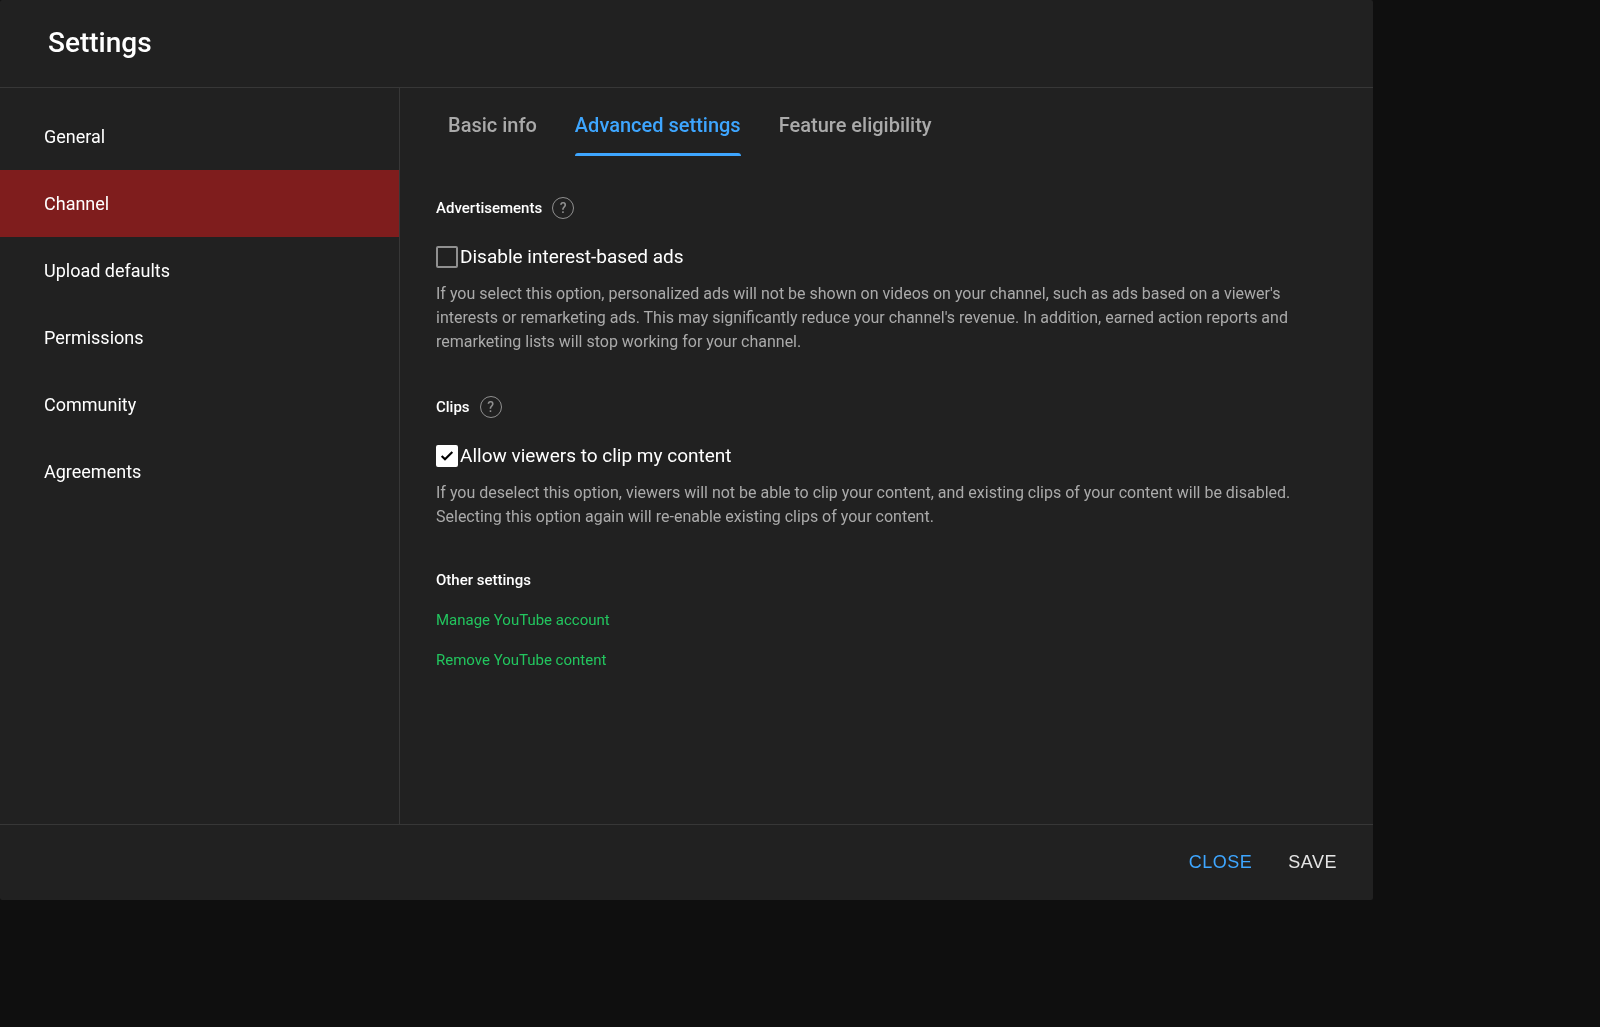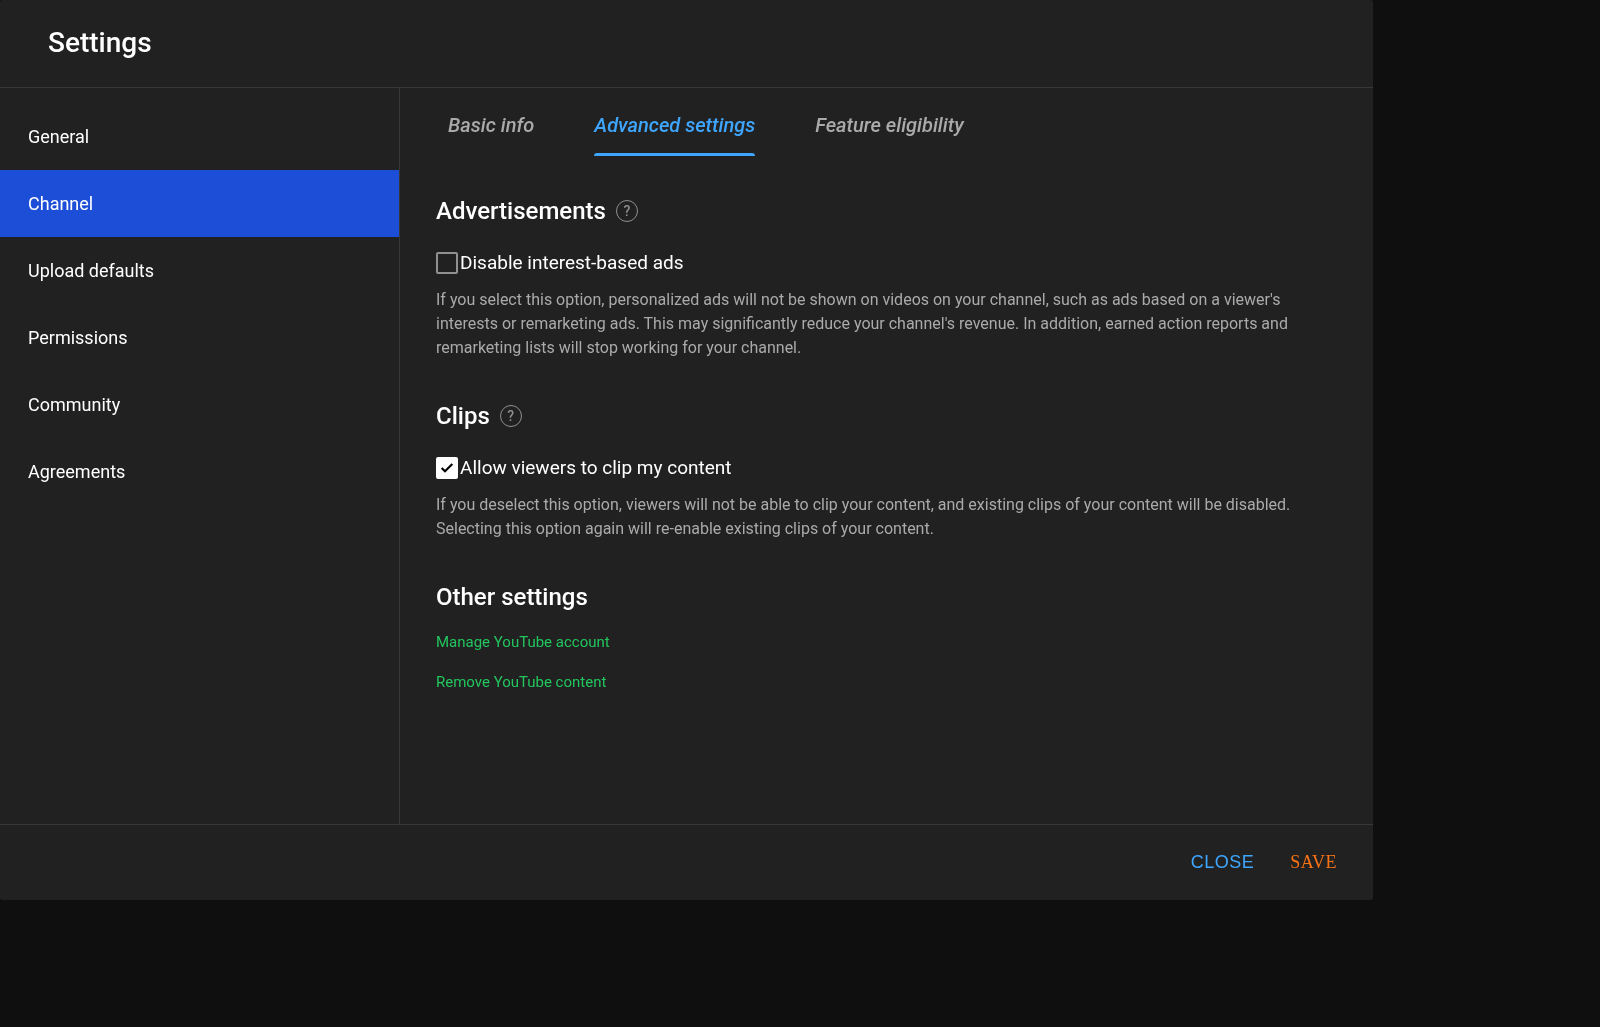--- a/index.html
+++ b/index.html
@@ -40,37 +40,36 @@
       min-height: 0;
     }
     .sidebar {
       width: 400px;
       border-right: 1px solid rgba(255,255,255,0.1);
       padding-top: 15px;
     }
     .sidebar-item {
       font-size: 18px;
       color: #fff;
-      padding: 23px 28px;
+      padding: 23px 44px;
       cursor: pointer;
     }
     .sidebar-item.selected {
-      background: #1d4ed8;
+      background: #7f1d1d;
     }
     .content {
       flex: 1;
       display: flex;
       flex-direction: column;
       min-height: 0;
     }
     .tabs {
       display: flex;
-      gap: 60px;
+      gap: 38px;
       padding: 25px 48px 0;
-      font-style: italic;
     }
     .tab {
       font-size: 20px;
       font-weight: 500;
       color: #aaa;
       padding-bottom: 18px;
       cursor: pointer;
       position: relative;
     }
     .tab.active {
@@ -104,21 +103,21 @@
     }
     .section {
       margin-top: 42px;
     }
     .section-title-row {
       display: flex;
       align-items: center;
       gap: 10px;
     }
     .section-title {
-      font-size: 24px;
+      font-size: 15px;
       font-weight: 500;
       color: #fff;
     }
     .help-icon {
       width: 22px;
       height: 22px;
       border: 1.8px solid #909090;
       border-radius: 50%;
       display: inline-flex;
       align-items: center;
@@ -190,23 +189,22 @@
       letter-spacing: 0.5px;
       text-transform: uppercase;
       background: none;
       border: none;
       cursor: pointer;
     }
     .btn-close {
       color: #3ea6ff;
     }
     .btn-save {
-      color: #f97316;
+      color: #e5e5e5;
       cursor: default;
-      font-family: Liberation Serif, serif;
     }
   </style>
 </head>
 <body>
 
 <div class="dialog">
 
   <div class="dialog-header">
     <div class="dialog-title">Settings</div>
   </div>

